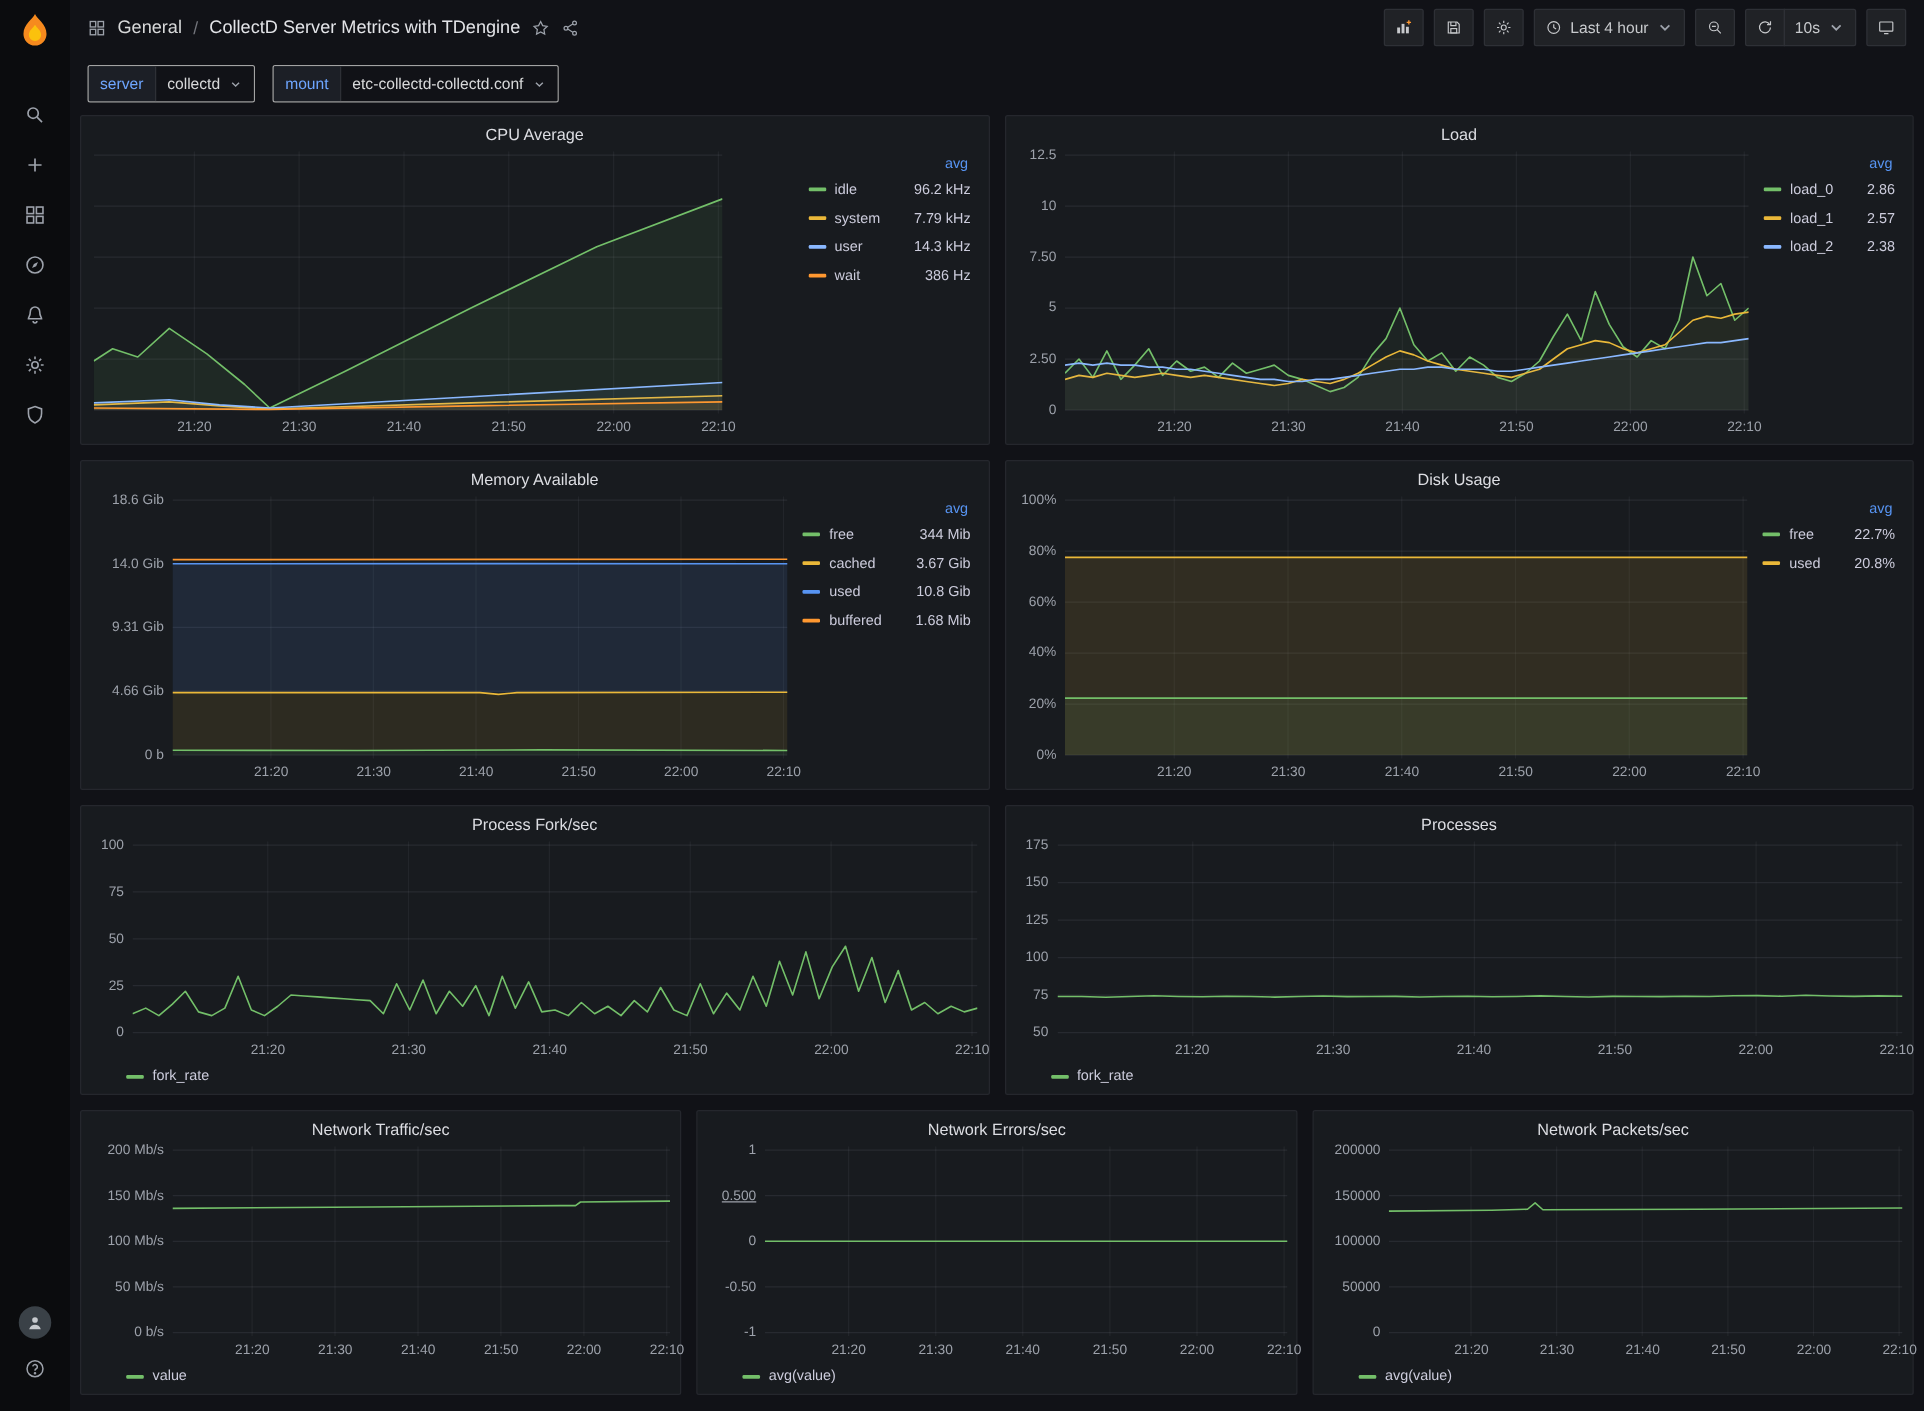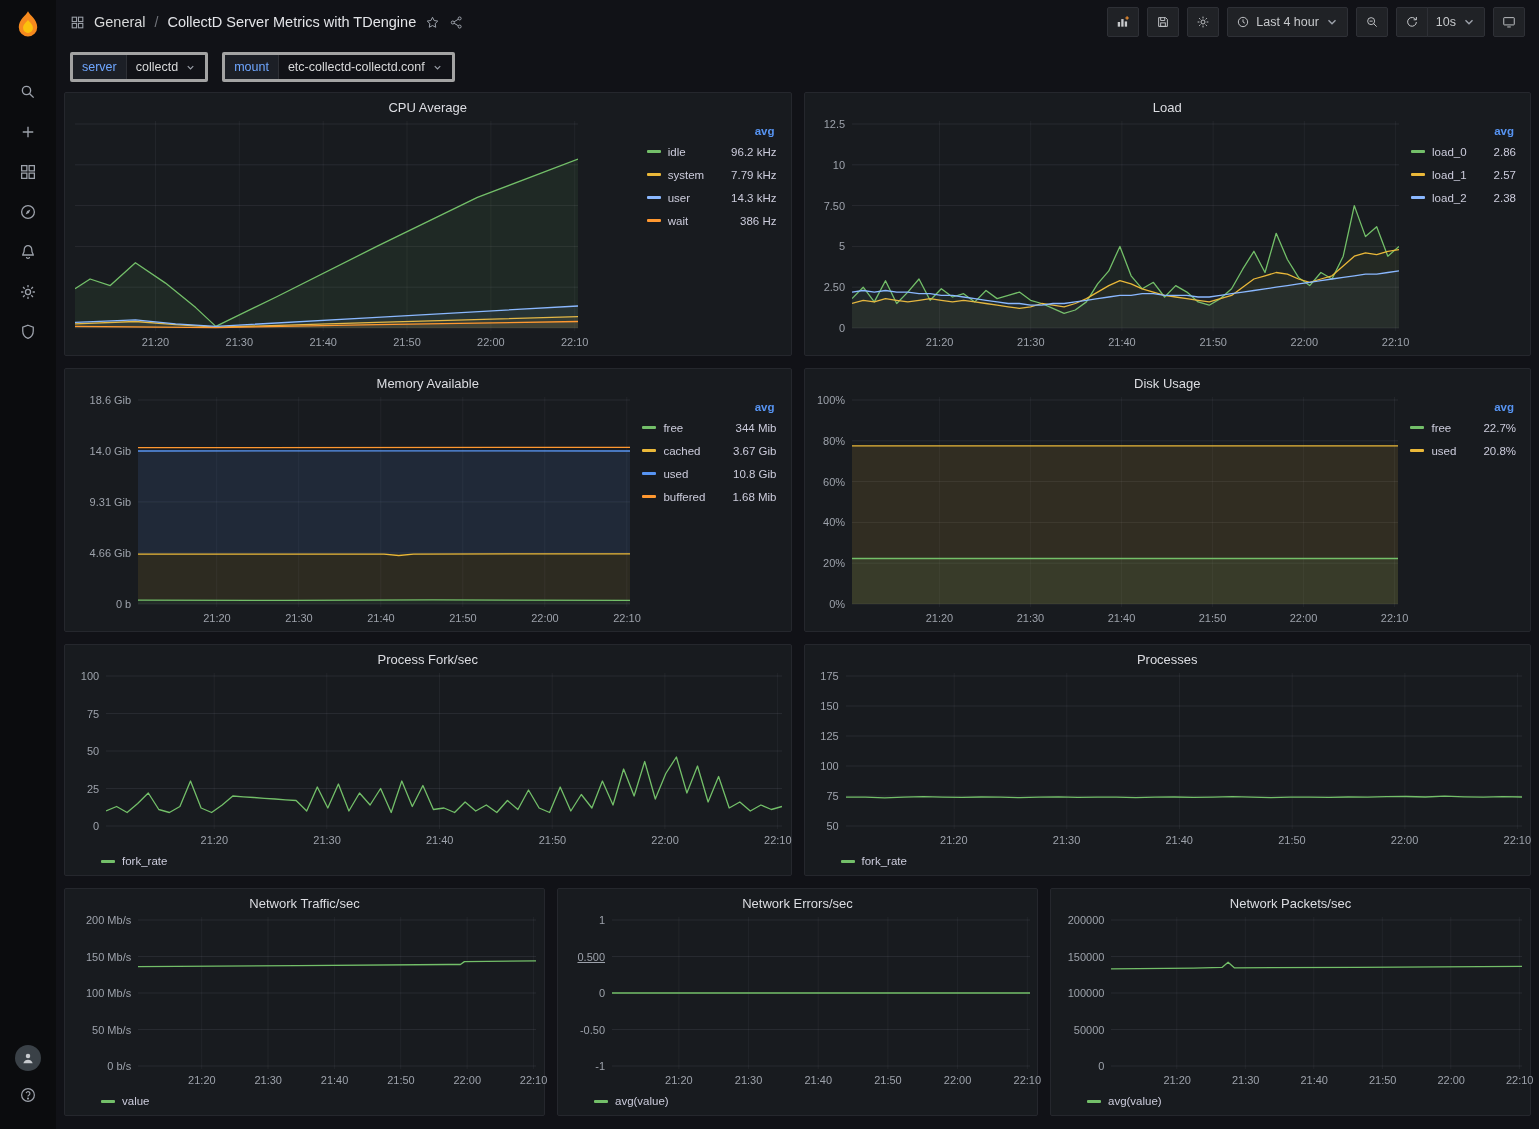--- a/index.html
+++ b/index.html
@@ -25,41 +25,41 @@
 .mini-ic{display:flex;align-items:center;cursor:pointer;color:#9da2ab}
 .mini-ic svg{width:15px;height:15px}
 .nav-right{display:flex;align-items:center;gap:8px}
 .btn-group{display:flex}
 .nbtn{height:30px;min-width:32px;padding:0 8px;background:#202226;border:1px solid #2e3036;border-radius:2px;color:#c7c9cc;display:flex;align-items:center;justify-content:center;gap:6px;font-size:12.5px;font-family:inherit;cursor:pointer;white-space:nowrap}
 .nbtn svg{width:14px;height:14px;flex:none}
 .btn-group .nbtn:first-child{border-radius:2px 0 0 2px}
 .btn-group .nbtn:last-child{border-radius:0 2px 2px 0;margin-left:-1px}
 
 .subnav{height:46px;display:flex;align-items:center;padding:0 14px;gap:14px;flex:none}
-.var{display:flex;align-items:stretch;height:30px;border:3px solid #a3a3a3;border-radius:2px;overflow:hidden;cursor:pointer}
+.var{display:flex;align-items:stretch;height:30px;border:1px solid #a3a3a3;border-radius:2px;overflow:hidden;cursor:pointer}
 .var-label{background:#1c1f26;color:#6ea6ff;padding:0 9px;display:flex;align-items:center;font-size:12.5px}
 .var-value{background:#111217;border-left:1px solid #2e3036;padding:0 9px;display:flex;align-items:center;gap:7px;color:#d8d9da;font-size:12.5px}
 .caret{width:11px;height:11px;color:#9da2ab}
 
 .dashboard{flex:1;display:grid;grid-template-columns:repeat(6,1fr);grid-template-rows:264px 264px 232px 228px;gap:12px;padding:2px 8px 8px}
 .panel{background:#181b1f;border:1px solid #25272d;border-radius:2px;display:flex;flex-direction:column;padding:0 10px 4px;min-width:0}
 .panel-title{height:28px;display:flex;align-items:center;justify-content:center;font-size:13px;font-weight:500;color:#dcdde2;cursor:pointer;flex:none}
 .panel-body{flex:1;display:flex;flex-direction:column;min-height:0}
 .body-row{flex:1;display:flex;min-height:0}
 .chart{flex:1;display:flex;min-width:0}
 .yaxis{position:relative;flex:none}
 .ytick{position:absolute;right:7px;font-size:11px;color:#9da2ab;white-space:nowrap}
 .plotcol{flex:1;display:flex;flex-direction:column;min-width:0}
 .plot{flex:1;position:relative;min-height:0}
 .plot svg{position:absolute;left:0;top:0}
 .xaxis{height:20px;position:relative;flex:none}
 .xtick{position:absolute;top:5px;width:44px;text-align:center;font-size:11px;color:#9da2ab}
 .legend{flex:none}
 .legend-right{padding:4px 4px 0 14px}
-.lg-head{text-align:right;color:#5794f2;font-size:11.5px;font-weight:700;margin-bottom:3px;padding-right:2px}
+.lg-head{text-align:right;color:#5794f2;font-size:11.5px;font-weight:400;margin-bottom:3px;padding-right:2px}
 .lg-row{display:flex;align-items:center;gap:7px;height:23px;font-size:11.5px;color:#ccccdc;cursor:pointer;white-space:nowrap}
 .lg-value{margin-left:auto;padding-left:20px}
 .lg-swatch{width:14px;height:3px;border-radius:1px;flex:none}
 .legend-bottom{display:flex;gap:16px;padding:3px 0 1px 26px;height:22px;align-items:center}
 .lg-brow{display:flex;align-items:center;gap:7px;font-size:11.5px;color:#ccccdc;cursor:pointer;white-space:nowrap}
 </style>
 </head>
 <body>
 
 <div class="app">

